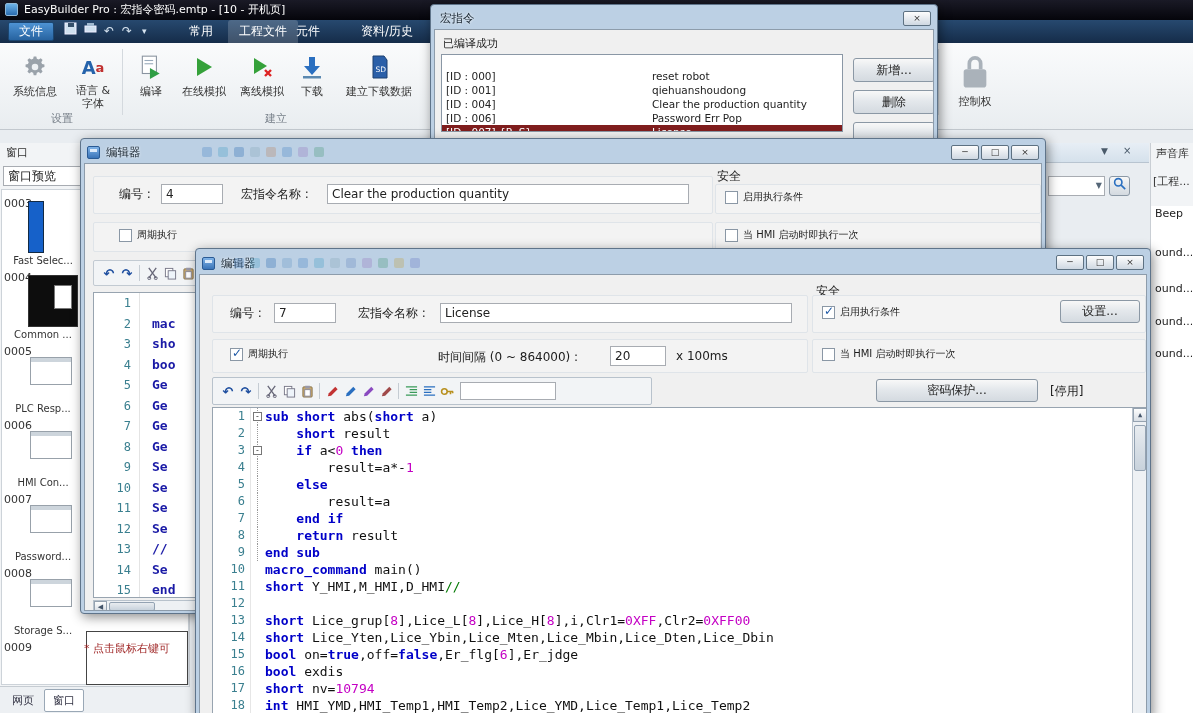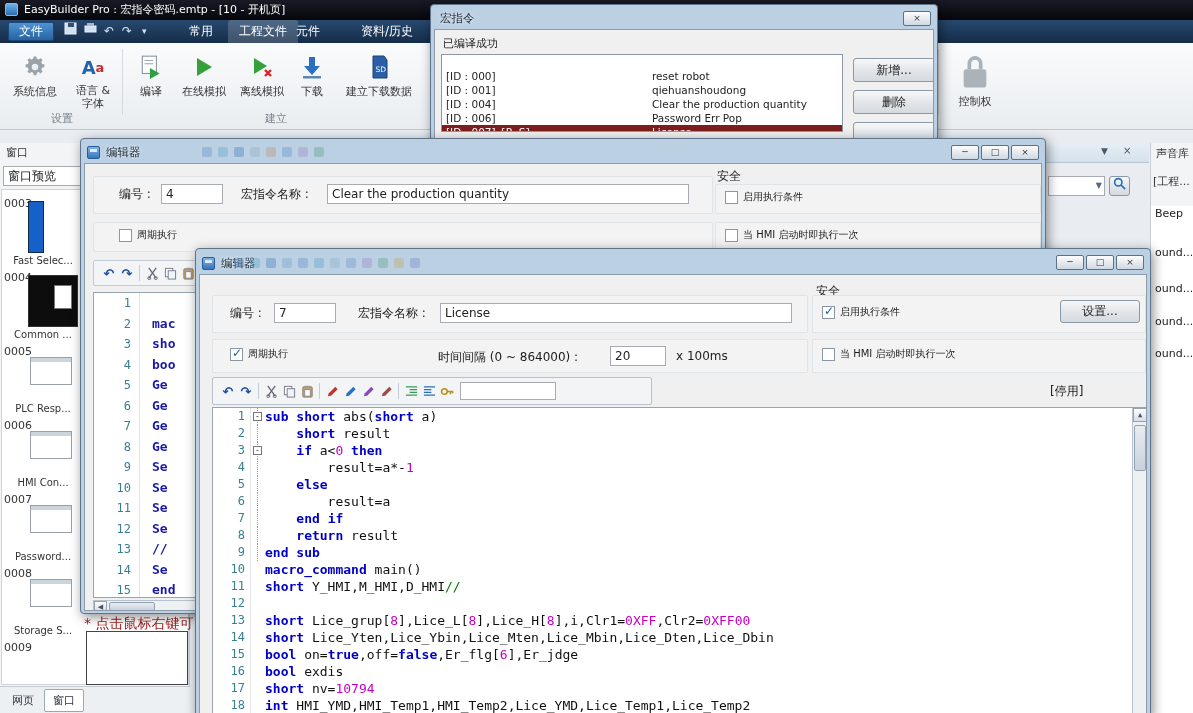--- a/index.html
+++ b/index.html
@@ -230,21 +230,21 @@
         <div class="wnum">0008</div>
         <div class="thumb thumb-win"></div>
         <div class="wcap">Storage S...</div>
       </div>
       <div class="win-item" style="top: 452px;">
         <div class="wnum">0009</div>
         <div class="thumb thumb-wide"></div>
         <div class="wcap"></div>
       </div>
     </div>
-  <div class="abs" style="left:84px;top:615px;font-size:14px;color:#9b1c1c">* 点击鼠标右键可</div>
+  <div class="abs" style="left:84px;top:641px;font-size:11px;color:#9b1c1c">* 点击鼠标右键可</div>
   <div class="abs" style="left:0;top:686px;width:190px;height:27px;background:#edf0f3;border-top:1px solid #c6ccd2">
     <div class="ltab" style="left:6px;width:34px">网页</div>
     <div class="ltab active" style="left:44px;width:40px">窗口</div>
   </div>
 
   <div class="abs" style="left:1045px;top:143px;width:104px;height:20px;background:linear-gradient(#e7eef5,#d5e1ec);border-bottom:1px solid #b8c4d0">
     <span class="abs" style="left:56px;top:3px;font-size:9px;color:#4a5a6a">▼</span>
     <span class="abs" style="left:78px;top:2px;font-size:10px;color:#4a5a6a">×</span>
   </div>
   <div class="tbox" style="left:1048px;top:176px;width:57px;height:20px">
@@ -545,20 +545,21 @@
             </svg>
           </span>
         <span class="ticon">
             <svg width="14" height="13" viewBox="0 0 16 14">
               <circle cx="5" cy="7" r="3.2" fill="none" stroke="#b8901f" stroke-width="1.8"></circle>
               <path d="M8 7h7M12 7v3M14.5 7v2" stroke="#b8901f" stroke-width="1.8" fill="none"></path>
             </svg>
           </span>
         <span class="tbox" style="position:relative;width:96px;height:18px;margin-left:4px"></span>
       </div>
+      <div class="btn" style="left:676px;top:104px;width:162px;height:23px;line-height:21px">密码保护...</div>
       <div class="lbl" style="left:850px;top:108px">[停用]</div>
       <div class="code2" style="left:12px;top:132px;width:936px;height:330px">
         <div id="code2-lines">
             <div class="crow">
               <span class="cnum">1</span>
               <span class="cfold fline">
                 <span class="foldbox">-</span>
               </span>
               <span class="ctext"><span class="tk-kw">sub</span> <span class="tk-kw">short</span> abs(<span class="tk-kw">short</span> a)</span>
             </div>

